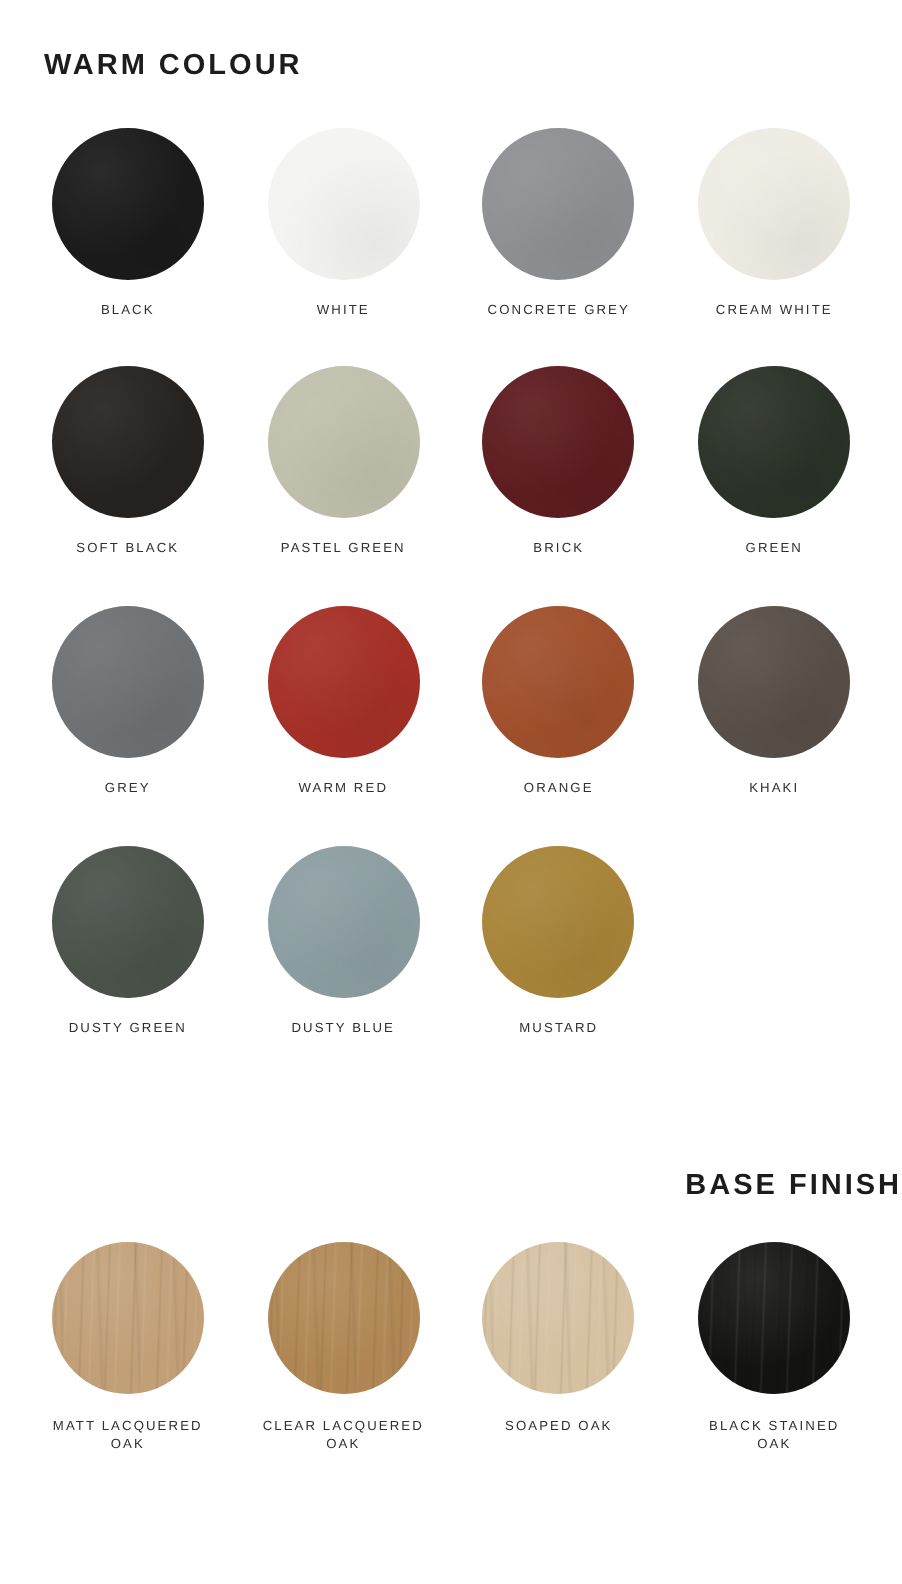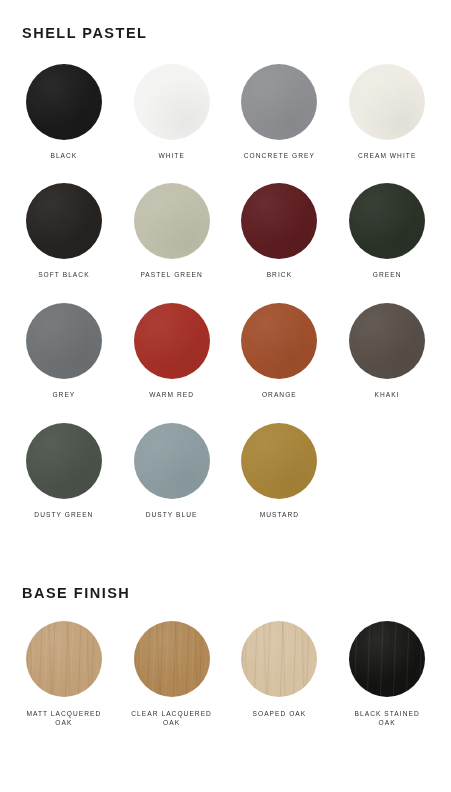--- a/index.html
+++ b/index.html
@@ -32,21 +32,21 @@
     font-size: 14.5px;
     font-weight: bold;
     letter-spacing: 1.5px;
     color: #1c1c1c;
     margin: 0;
     padding-left: 22px;
     line-height: 1;
   }
 
   #shell-section .section-title { padding-top: 26px; }
-  #base-section .section-title  { padding-top: 0px; }
+  #base-section .section-title  { padding-top: 0px; text-align: right; }
 
   .swatch-grid {
     display: grid;
     grid-template-columns: repeat(4, 1fr);
     width: 100%;
     box-sizing: border-box;
     padding: 0 10px;
   }
 
   .swatch-cell {
@@ -129,21 +129,21 @@
   #shell-section { padding-bottom: 0; }
 
   .spacer-sections { height: 66px; }
 </style>
 </head>
 <body>
 
 <div class="page">
 
   <div class="section" id="shell-section">
-    <h2 class="section-title">SHELL PASTEL</h2>
+    <h2 class="section-title">WARM COLOUR</h2>
     <div id="shell-rows">
         <div class="swatch-grid row-shell">
           <div class="swatch-cell">
             <div class="swatch-disc solid" style="background: rgb(27, 27, 27);"></div>
             <div class="swatch-label">BLACK</div>
           </div>
           <div class="swatch-cell">
             <div class="swatch-disc solid" style="background: rgb(244, 244, 242);"></div>
             <div class="swatch-label">WHITE</div>
           </div>

